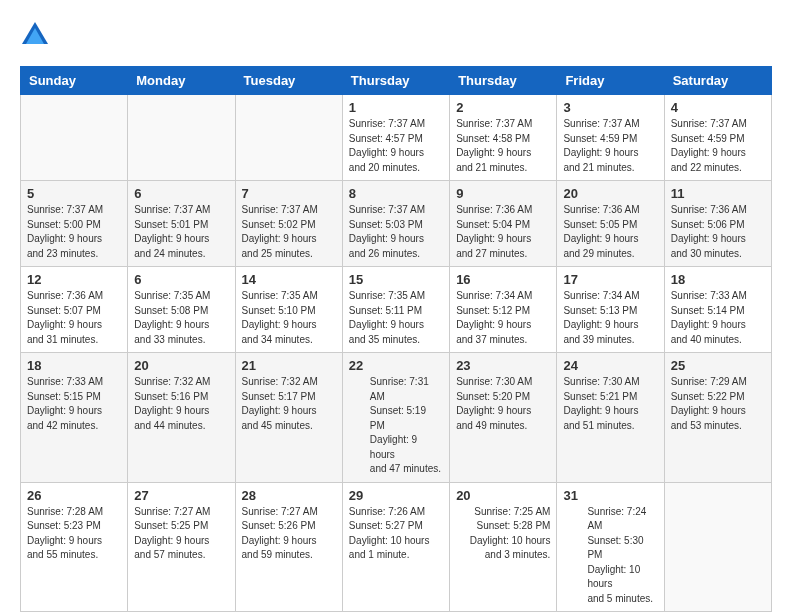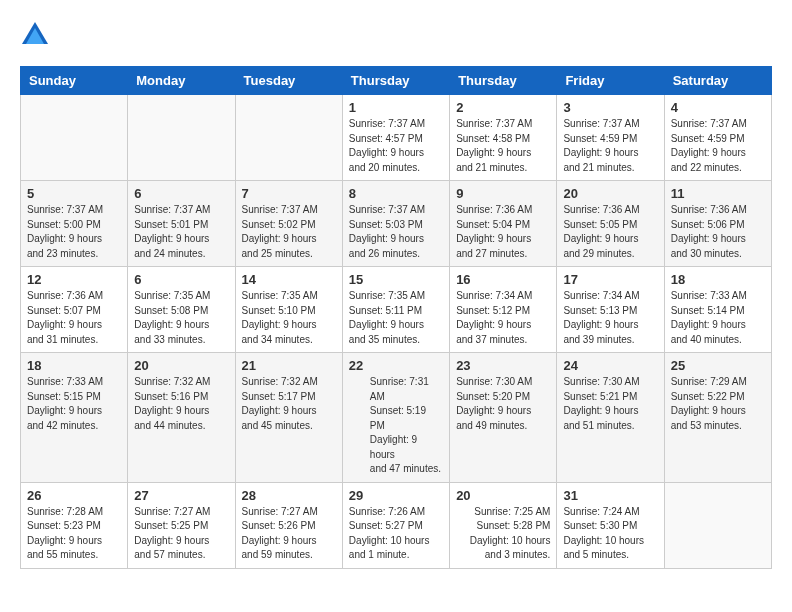--- a/index.html
+++ b/index.html
@@ -345,21 +345,21 @@
         </td>
         <td>
           <span class="day-num">20</span>
           <div class="cell-text" style="white-space: pre-line; text-align: right;">Sunrise: 7:25 AM
 Sunset: 5:28 PM
 Daylight: 10 hours
 and 3 minutes.</div>
         </td>
         <td>
           <span class="day-num">31</span>
-          <div class="cell-text" style="white-space: pre-line;">Sunrise: 7:24 AM
+          <div class="cell-text" style="white-space: pre-line; margin-left: 24px;">Sunrise: 7:24 AM
 Sunset: 5:30 PM
 Daylight: 10 hours
 and 5 minutes.</div>
         </td>
         <td class="empty-cell"></td>
       </tr>
     </tbody>
 </table>
 
 </body></html>

